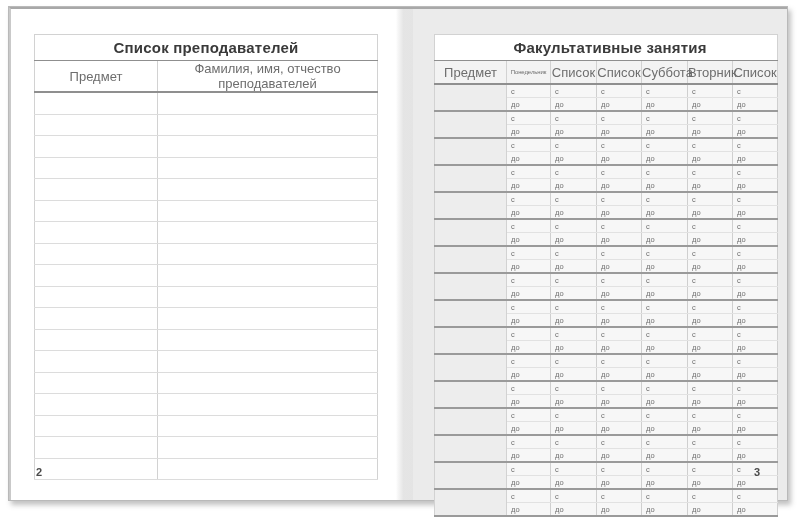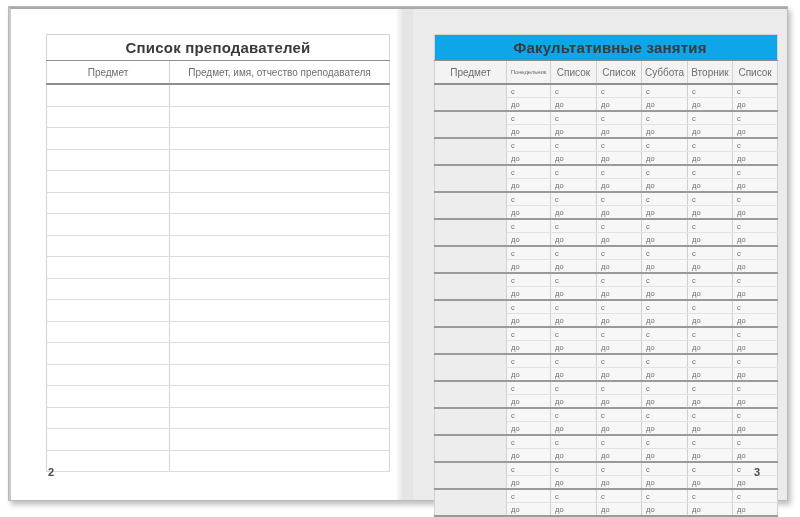--- a/index.html
+++ b/index.html
@@ -35,21 +35,21 @@
     border-left: 2px solid #c9c9c9;
   }
 
   
   .page {
     position: absolute;
     top: 0;
     bottom: 0;
     box-sizing: border-box;
   }
-  .page-left  { left: 12px;     width: 388px; background:#ffffff;padding-left:48px; }
+  .page-left  { left: 0;     width: 388px; background:#ffffff;padding-left:48px; }
   .page-right { left: 388px; width: 390px; background:#ebebeb; }
 
   
   .gutter {
     position: absolute;
     left: 380px;
     top: 0;
     width: 24px;
     height: 100%;
     background: linear-gradient(to right,
@@ -82,27 +82,27 @@
     height: 25px;
     text-align: center;
     vertical-align: middle;
     font-size: 15px;
     font-weight: bold;
     color: #3a3a3a;
     letter-spacing: 0.2px;
     border-bottom: 1px solid #8f8f8f;
     background: #ffffff;
   }
-  .page-right .title-cell { background:#0ea5e9;padding-left:8px; }
+  .page-right .title-cell { background:#ffffff;padding-left:8px; }
 
   .head-cell {
     height: 22px;
     text-align: center;
     vertical-align: middle;
-    font-size: 10px;
+    font-size: 13px;
     color: #6d6d6d;
     border-bottom: 2px solid #8f8f8f;
     background: #ffffff;
   }
   .page-right .head-cell { background:#f3f3f3; }
   .head-cell.tiny { font-size: 6px; letter-spacing: -0.1px; }
 
   
   .row-cell {
     height: 20.5px;
@@ -153,21 +153,21 @@
         <colgroup>
           <col style="width:123px">
           <col style="width:220px">
         </colgroup>
         <tbody>
           <tr>
             <td class="title-cell" colspan="2">Список преподавателей</td>
           </tr>
           <tr>
             <td class="head-cell">Предмет</td>
-            <td class="head-cell">Предмет, имя, отчество преподавателя</td>
+            <td class="head-cell">Фамилия, имя, отчество преподавателей</td>
           </tr>
         </tbody>
         <tbody id="teachers-rows">
             <tr>
               <td class="row-cell"></td>
               <td class="row-cell"></td>
             </tr>
             <tr>
               <td class="row-cell"></td>
               <td class="row-cell"></td>

